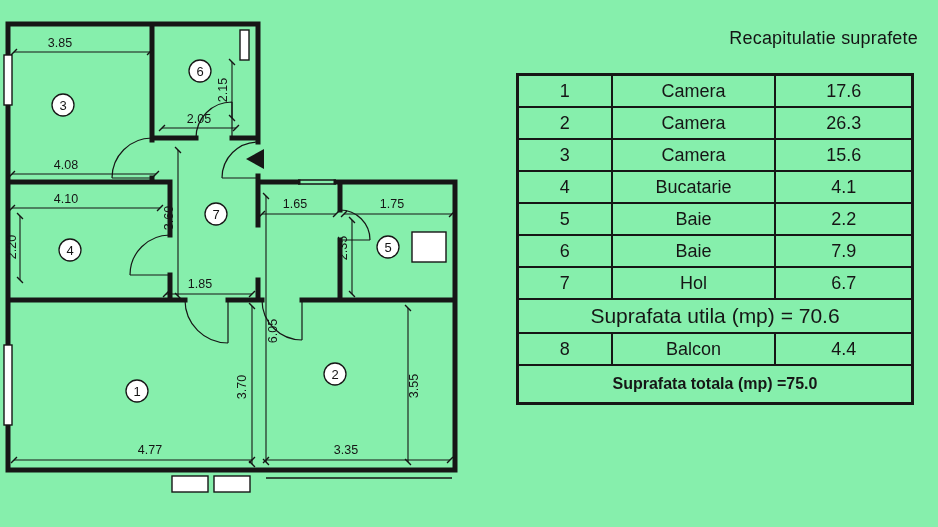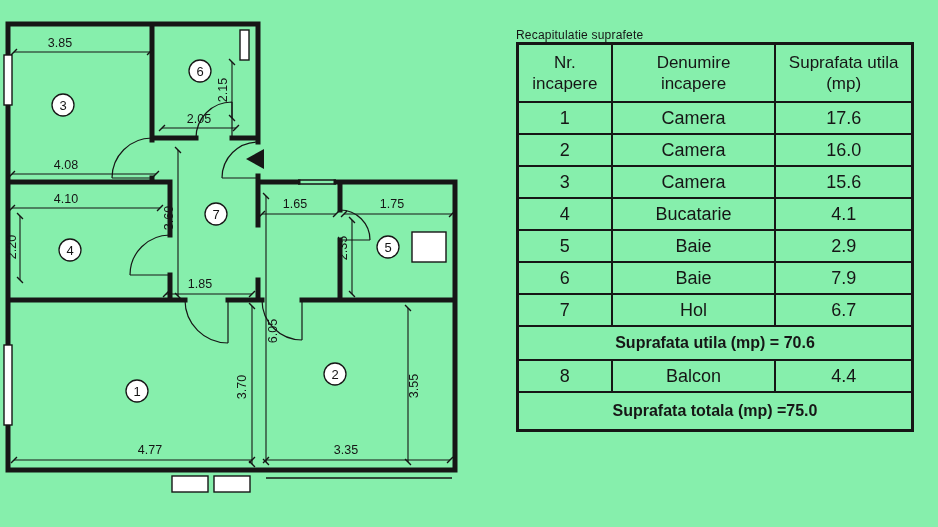--- a/index.html
+++ b/index.html
@@ -1,30 +1,30 @@
 <!DOCTYPE html>
 <html><head>
 <meta charset="utf-8">
 <style>
   html,body{margin:0;padding:0;background:#ffffff;}
   #stage{position:relative;width:938px;height:527px;background:#86efac;overflow:hidden;
          font-family:"Liberation Sans", sans-serif;color:#111;}
   #plan{position:absolute;left:0;top:0;}
   .tablezone{position:absolute;left:516px;top:28px;width:402px;}
-  .t-title{text-align:left;font-size:12px;color:#151515;margin-bottom:0;letter-spacing:.2px;}
+  .t-title{text-align:right;font-size:18px;color:#151515;margin-bottom:24px;letter-spacing:.2px;}
   table.recap{border-collapse:collapse;width:398px;table-layout:fixed;
               border:3px solid #161616;font-size:18px;color:#161616;}
   table.recap td, table.recap th{border:2px solid #161616;text-align:center;vertical-align:middle;
               padding:2px 3px;overflow:hidden;}
   table.recap th{font-weight:400;font-size:17px;white-space:pre-line;height:52px;line-height:1.25;}
   .c-nr{width:92px;}
   .c-den{width:160px;}
   .c-sup{width:134px;}
   tr.data td{height:26px;}
-  td.merged{font-weight:700;font-size:16px;height:28px;}
+  td.merged{font-weight:400;font-size:21px;height:28px;}
   td.merged-total{font-weight:700;font-size:16px;height:32px;}
   svg text{fill:#151515;font-family:"Liberation Sans", sans-serif;}
   .dimtxt{font-size:12.5px;}
   .roomtxt{font-size:13px;}
 </style>
 </head>
 <body>
 
 <div id="stage">
 
@@ -128,52 +128,44 @@
 
   <div class="tablezone">
     <div class="t-title">Recapitulatie suprafete</div>
     <table class="recap">
       <colgroup>
           <col class="c-nr">
           <col class="c-den">
           <col class="c-sup">
         </colgroup>
       <tbody>
-          <tr>
-        <th>Nr.
-incapere</th>
-        <th>Denumire
-incapere</th>
-        <th>Suprafata utila
-(mp)</th>
-      </tr>
       <tr class="data">
         <td>1</td>
         <td>Camera</td>
         <td>17.6</td>
       </tr>
       <tr class="data">
         <td>2</td>
         <td>Camera</td>
-        <td>16.0</td>
+        <td>26.3</td>
       </tr>
       <tr class="data">
         <td>3</td>
         <td>Camera</td>
         <td>15.6</td>
       </tr>
       <tr class="data">
         <td>4</td>
         <td>Bucatarie</td>
         <td>4.1</td>
       </tr>
       <tr class="data">
         <td>5</td>
         <td>Baie</td>
-        <td>2.9</td>
+        <td>2.2</td>
       </tr>
       <tr class="data">
         <td>6</td>
         <td>Baie</td>
         <td>7.9</td>
       </tr>
       <tr class="data">
         <td>7</td>
         <td>Hol</td>
         <td>6.7</td>

